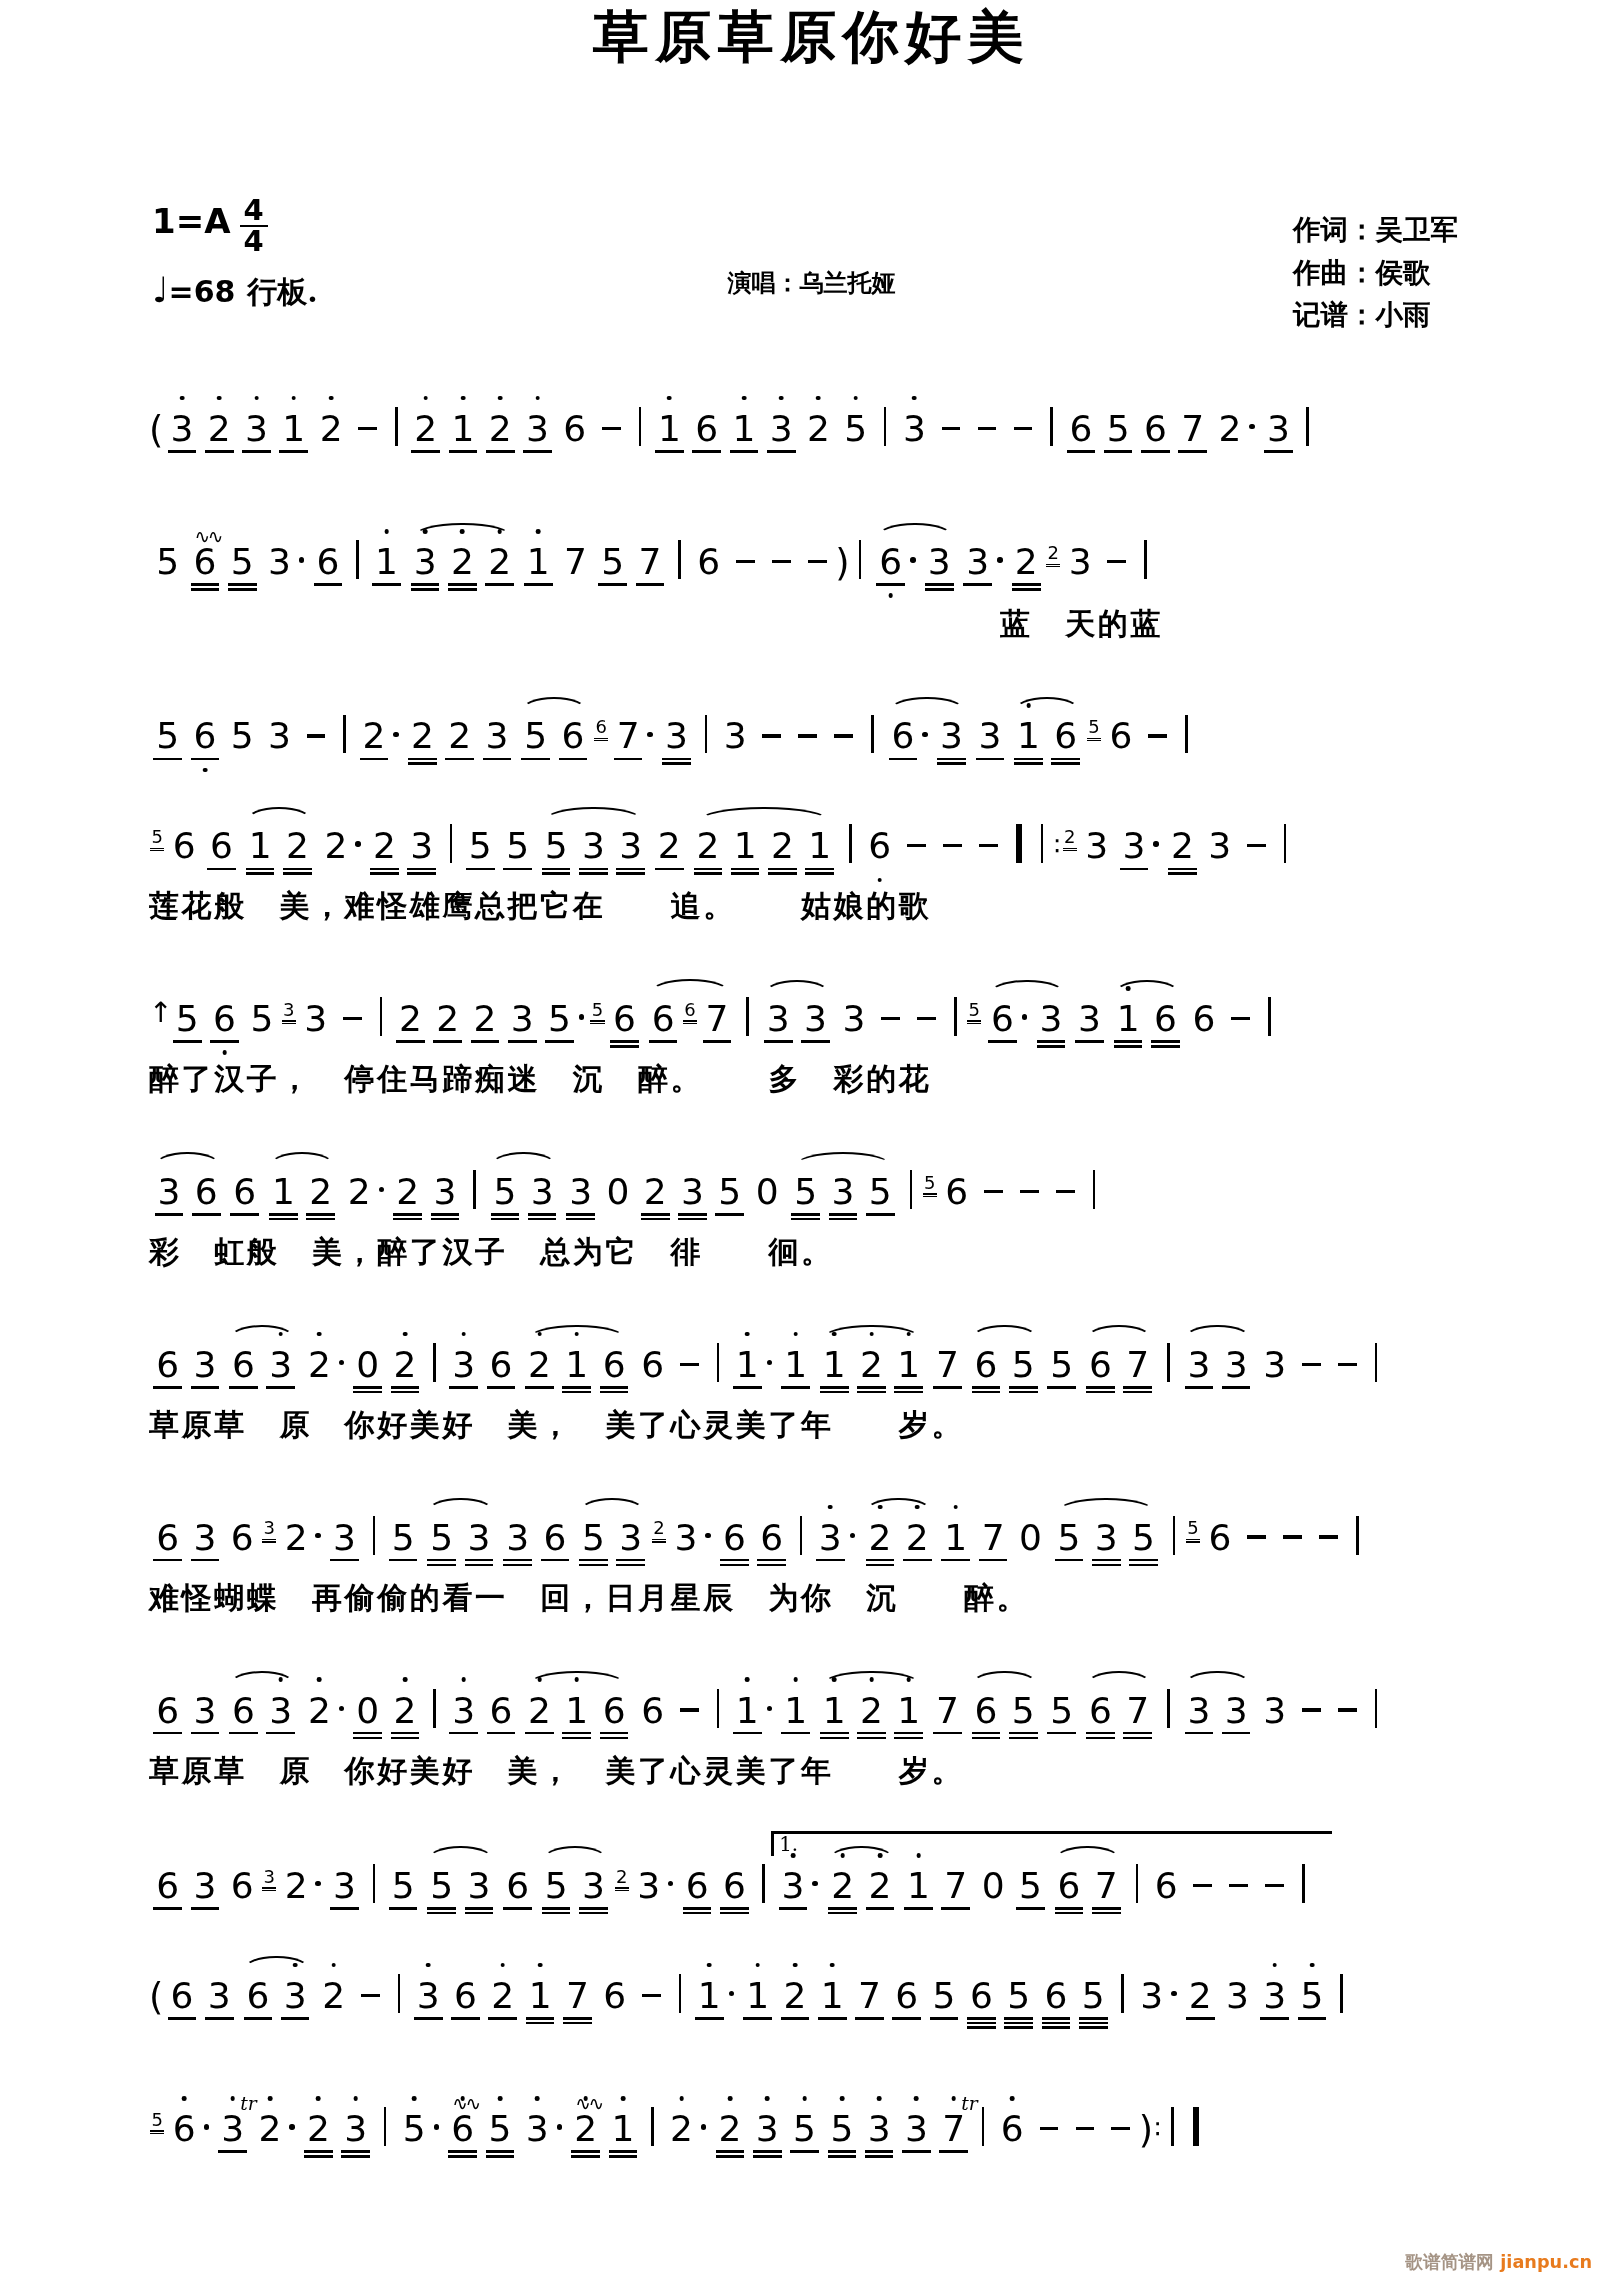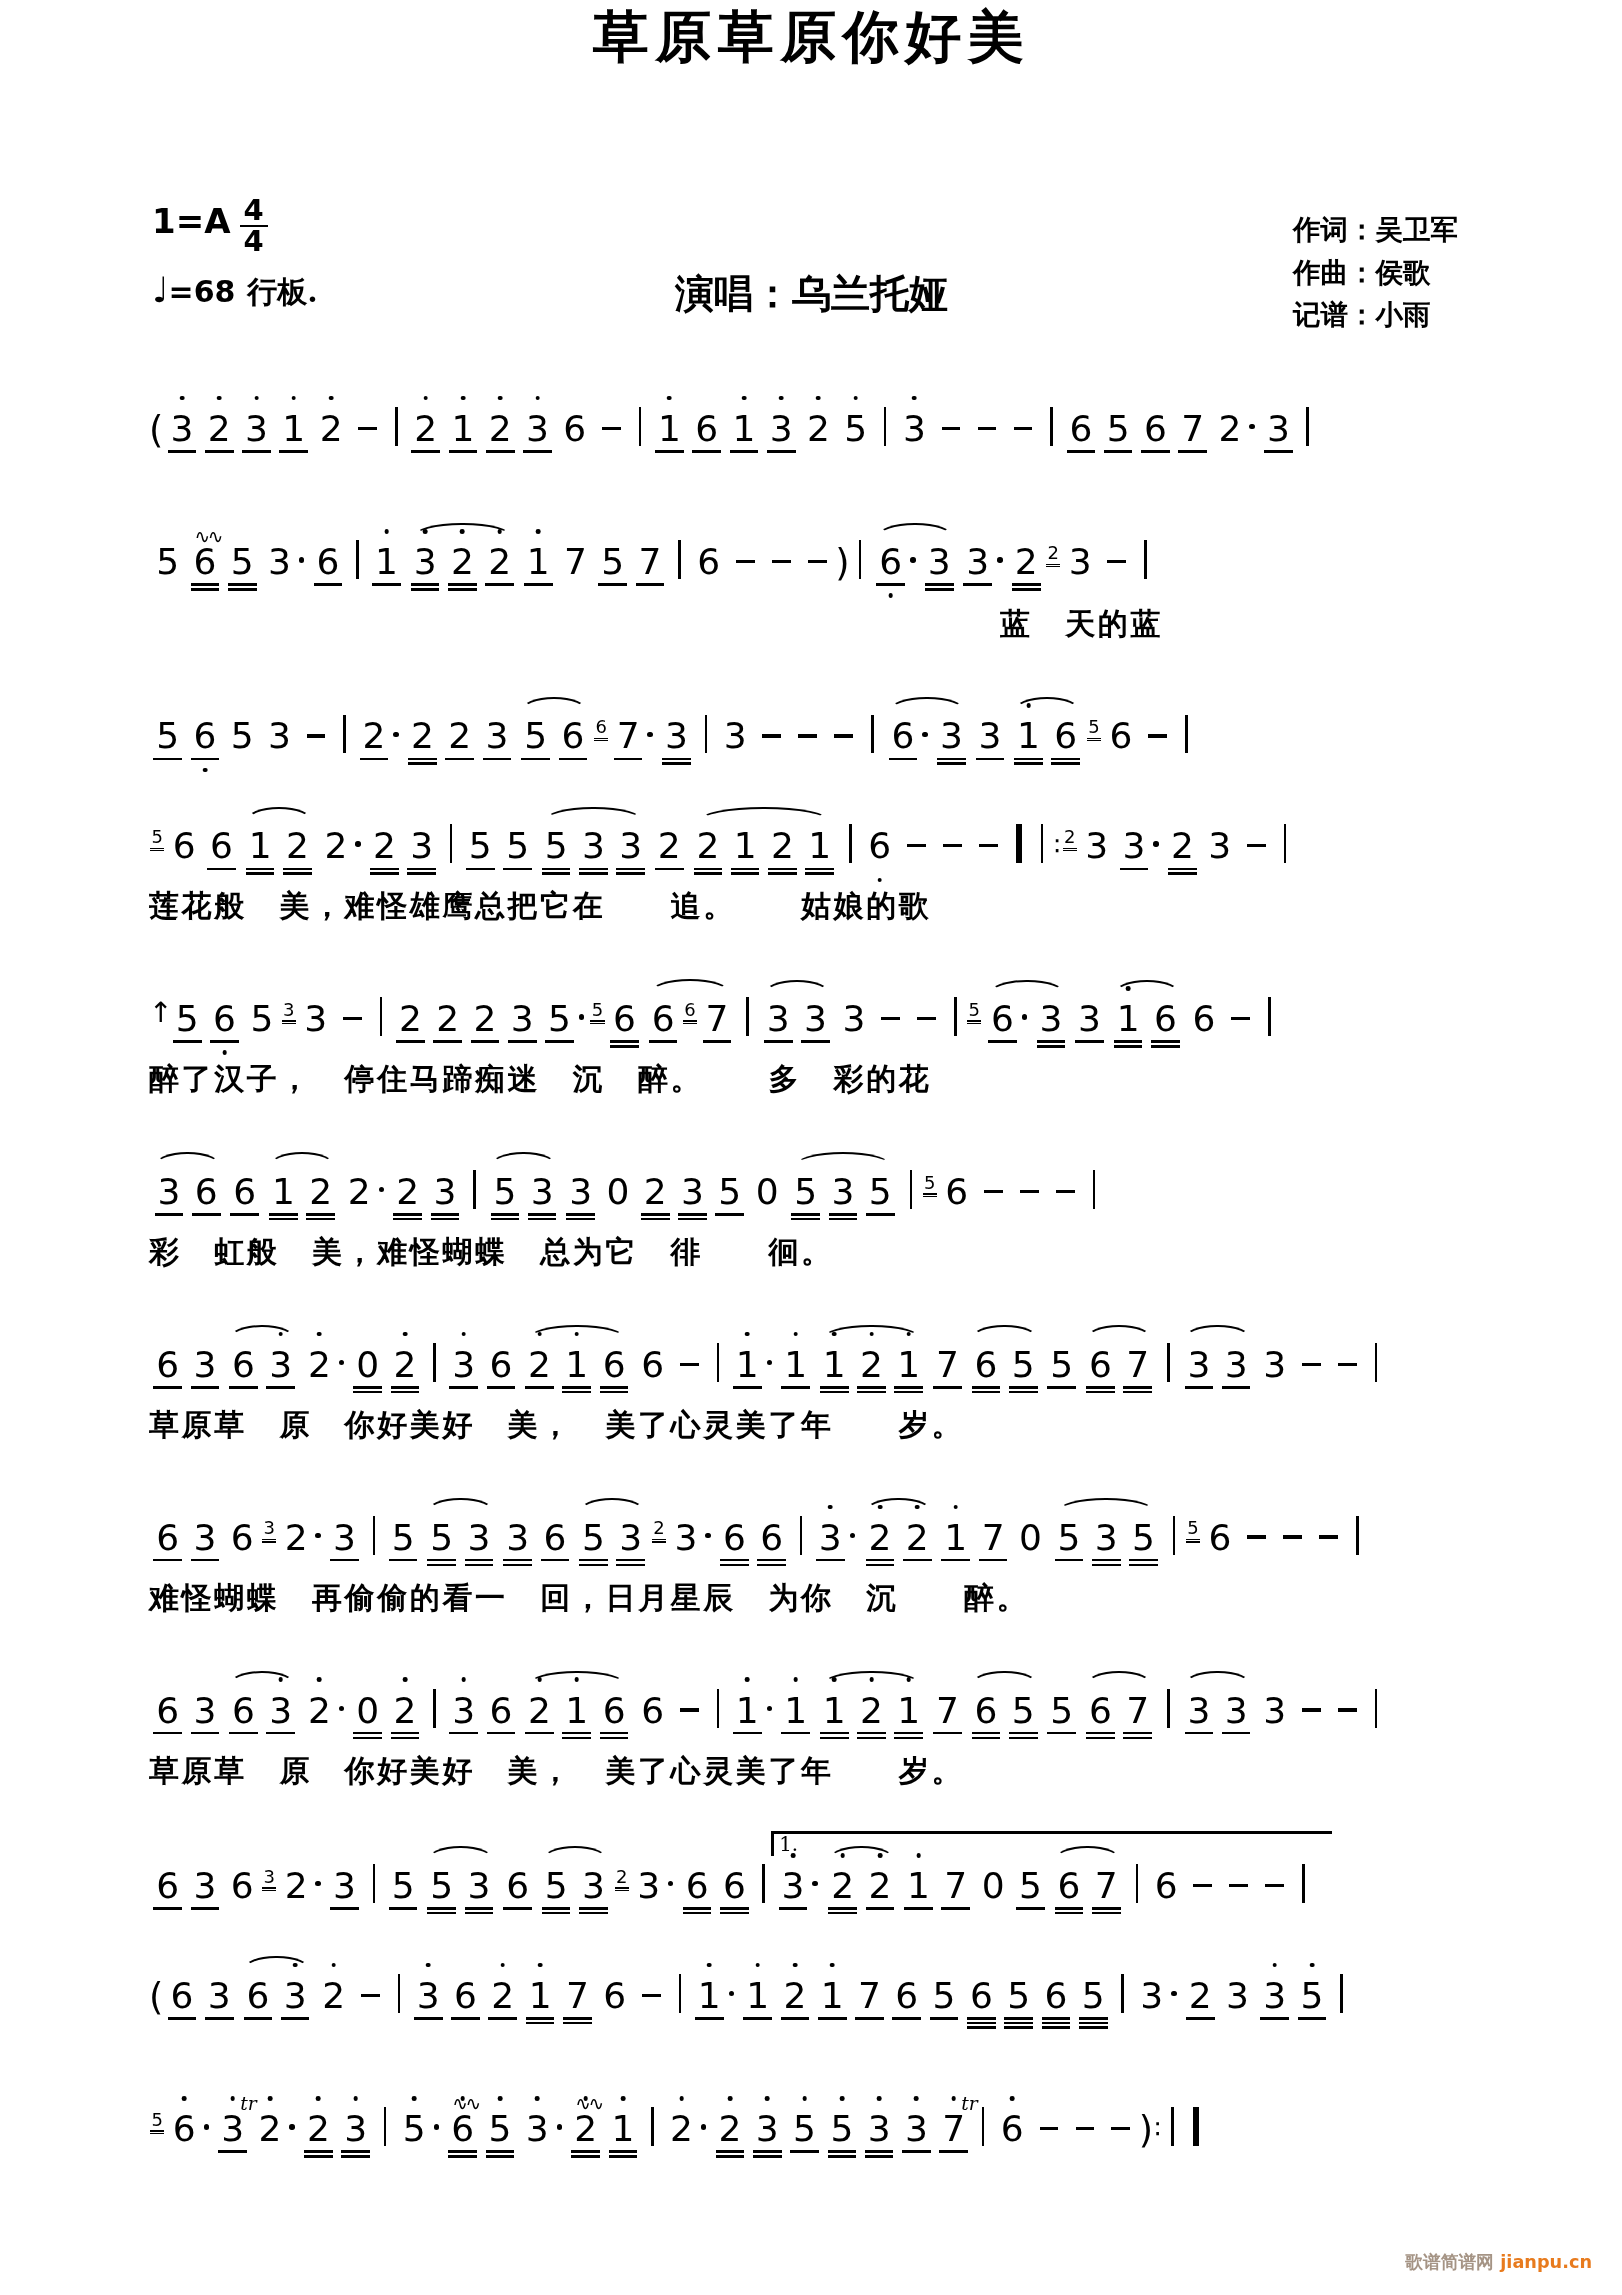--- a/index.html
+++ b/index.html
@@ -11,21 +11,21 @@
   .title{text-align:center;font-size:56px;font-weight:bold;
          letter-spacing:6.5px;font-family:"DejaVu Serif",serif;}
   .keysig{position:absolute;left:152px;top:196px;font-size:34px;font-weight:bold;}
   .frac{display:inline-block;text-align:center;vertical-align:-18.3px;margin-left:9.2px;
         font-size:29px;line-height:1.0;}
   .frac i{display:block;font-style:normal;font-weight:bold;padding:0 3.9px;}
   .frac i:first-child{border-bottom:2.6px solid #000;}
   .tempo{position:absolute;left:152px;top:270px;font-size:30px;font-weight:bold;}
   .tempo .glyph{font-size:35px;}
   .tempo .word{font-family:"DejaVu Serif",serif;margin-left:11.8px;}
-  .singer{position:absolute;left:0;right:0;top:267px;text-align:center;font-size:39px;
+  .singer{position:absolute;left:0;right:0;top:267px;text-align:center;font-size:24px;
           font-family:"DejaVu Serif",serif;font-weight:bold;}
   .credits{position:absolute;right:165px;top:208px;font-size:27.5px;line-height:1.55;
            font-family:"DejaVu Serif",serif;font-weight:bold;text-align:left;}
 
   
   #sheet{margin:0 131px 0 149px;}
   .mline{margin-bottom:29px;white-space:nowrap;}
   .mline.nolyr{margin-bottom:51px;}
   .notes{font-size:36px;font-weight:normal;line-height:1;padding-top:41px;}
   .lyrics{font-family:"DejaVu Serif",serif;font-weight:bold;font-size:30px;
@@ -112,21 +112,21 @@
     <div class="mline ml-4">
       <div class="notes"><span class="nt grace"><span class="dg">5</span><i class="u l1"></i><i class="u l2"></i></span><span class="nt"><span class="dg">6</span></span><span class="nt"><span class="dg">6</span><i class="u l1"></i></span><span class="slur"><span class="nt"><span class="dg">1</span><i class="u l1"></i><i class="u l2"></i></span><span class="nt"><span class="dg">2</span><i class="u l1"></i><i class="u l2"></i></span></span><span class="nt"><span class="dg">2</span></span><span class="aug"></span><span class="nt"><span class="dg">2</span><i class="u l1"></i><i class="u l2"></i></span><span class="nt"><span class="dg">3</span><i class="u l1"></i><i class="u l2"></i></span><span class="bl"></span><span class="nt"><span class="dg">5</span><i class="u l1"></i></span><span class="nt"><span class="dg">5</span><i class="u l1"></i></span><span class="slur"><span class="nt"><span class="dg">5</span><i class="u l1"></i><i class="u l2"></i></span><span class="nt"><span class="dg">3</span><i class="u l1"></i><i class="u l2"></i></span><span class="nt"><span class="dg">3</span><i class="u l1"></i><i class="u l2"></i></span></span><span class="nt"><span class="dg">2</span><i class="u l1"></i></span><span class="slur"><span class="nt"><span class="dg">2</span><i class="u l1"></i><i class="u l2"></i></span><span class="nt"><span class="dg">1</span><i class="u l1"></i><i class="u l2"></i></span><span class="nt"><span class="dg">2</span><i class="u l1"></i><i class="u l2"></i></span><span class="nt"><span class="dg">1</span><i class="u l1"></i><i class="u l2"></i></span></span><span class="bl"></span><span class="nt"><span class="dg">6</span><i class="ld"></i></span><span class="dash"></span><span class="dash"></span><span class="dash"></span><span class="bl thick"></span><span class="bl"></span><span class="rd">∶</span><span class="nt grace"><span class="dg">2</span><i class="u l1"></i><i class="u l2"></i></span><span class="nt"><span class="dg">3</span></span><span class="nt"><span class="dg">3</span><i class="u l1"></i></span><span class="aug"></span><span class="nt"><span class="dg">2</span><i class="u l1"></i><i class="u l2"></i></span><span class="nt"><span class="dg">3</span></span><span class="dash"></span><span class="bl"></span></div>
       <div class="lyrics">莲花般　美，难怪雄鹰总把它在　　追。　　姑娘的歌</div>
     </div>
     <div class="mline ml-5">
       <div class="notes"><span class="arrow">↑</span><span class="nt"><span class="dg">5</span><i class="u l1"></i></span><span class="nt"><span class="dg">6</span><i class="ld"></i><i class="u l1"></i></span><span class="nt"><span class="dg">5</span></span><span class="nt grace"><span class="dg">3</span><i class="u l1"></i><i class="u l2"></i></span><span class="nt"><span class="dg">3</span></span><span class="dash"></span><span class="bl"></span><span class="nt"><span class="dg">2</span><i class="u l1"></i></span><span class="nt"><span class="dg">2</span><i class="u l1"></i></span><span class="nt"><span class="dg">2</span><i class="u l1"></i></span><span class="nt"><span class="dg">3</span><i class="u l1"></i></span><span class="nt"><span class="dg">5</span><i class="u l1"></i></span><span class="aug"></span><span class="nt grace"><span class="dg">5</span><i class="u l1"></i><i class="u l2"></i></span><span class="nt"><span class="dg">6</span><i class="u l1"></i><i class="u l2"></i></span><span class="slur"><span class="nt"><span class="dg">6</span><i class="u l1"></i></span><span class="nt grace"><span class="dg">6</span><i class="u l1"></i><i class="u l2"></i></span><span class="nt"><span class="dg">7</span><i class="u l1"></i></span></span><span class="bl"></span><span class="slur"><span class="nt"><span class="dg">3</span><i class="u l1"></i></span><span class="nt"><span class="dg">3</span><i class="u l1"></i></span></span><span class="nt"><span class="dg">3</span></span><span class="dash"></span><span class="dash"></span><span class="bl"></span><span class="nt grace"><span class="dg">5</span><i class="u l1"></i><i class="u l2"></i></span><span class="slur"><span class="nt"><span class="dg">6</span><i class="u l1"></i></span><span class="aug"></span><span class="nt"><span class="dg">3</span><i class="u l1"></i><i class="u l2"></i></span></span><span class="nt"><span class="dg">3</span><i class="u l1"></i></span><span class="slur"><span class="nt"><i class="hd"></i><span class="dg">1</span><i class="u l1"></i><i class="u l2"></i></span><span class="nt"><span class="dg">6</span><i class="u l1"></i><i class="u l2"></i></span></span><span class="nt"><span class="dg">6</span></span><span class="dash"></span><span class="bl"></span></div>
       <div class="lyrics">醉了汉子，　停住马蹄痴迷　沉　醉。　　多　彩的花</div>
     </div>
     <div class="mline ml-6">
       <div class="notes"><span class="slur"><span class="nt"><span class="dg">3</span><i class="u l1"></i></span><span class="nt"><span class="dg">6</span><i class="u l1"></i></span></span><span class="nt"><span class="dg">6</span><i class="u l1"></i></span><span class="slur"><span class="nt"><span class="dg">1</span><i class="u l1"></i><i class="u l2"></i></span><span class="nt"><span class="dg">2</span><i class="u l1"></i><i class="u l2"></i></span></span><span class="nt"><span class="dg">2</span></span><span class="aug"></span><span class="nt"><span class="dg">2</span><i class="u l1"></i><i class="u l2"></i></span><span class="nt"><span class="dg">3</span><i class="u l1"></i><i class="u l2"></i></span><span class="bl"></span><span class="slur"><span class="nt"><span class="dg">5</span><i class="u l1"></i><i class="u l2"></i></span><span class="nt"><span class="dg">3</span><i class="u l1"></i><i class="u l2"></i></span></span><span class="nt"><span class="dg">3</span><i class="u l1"></i><i class="u l2"></i></span><span class="nt"><span class="dg">0</span></span><span class="nt"><span class="dg">2</span><i class="u l1"></i><i class="u l2"></i></span><span class="nt"><span class="dg">3</span><i class="u l1"></i><i class="u l2"></i></span><span class="nt"><span class="dg">5</span><i class="u l1"></i></span><span class="nt"><span class="dg">0</span></span><span class="slur"><span class="nt"><span class="dg">5</span><i class="u l1"></i><i class="u l2"></i></span><span class="nt"><span class="dg">3</span><i class="u l1"></i><i class="u l2"></i></span><span class="nt"><span class="dg">5</span><i class="u l1"></i></span></span><span class="bl"></span><span class="nt grace"><span class="dg">5</span><i class="u l1"></i><i class="u l2"></i></span><span class="nt"><span class="dg">6</span></span><span class="dash"></span><span class="dash"></span><span class="dash"></span><span class="bl"></span></div>
-      <div class="lyrics">彩　虹般　美，难怪蝴蝶　总为它　徘　　徊。</div>
+      <div class="lyrics">彩　虹般　美，醉了汉子　总为它　徘　　徊。</div>
     </div>
     <div class="mline ml-7">
       <div class="notes"><span class="nt"><span class="dg">6</span><i class="u l1"></i></span><span class="nt"><span class="dg">3</span><i class="u l1"></i></span><span class="slur"><span class="nt"><span class="dg">6</span><i class="u l1"></i></span><span class="nt"><i class="hd"></i><span class="dg">3</span><i class="u l1"></i></span></span><span class="nt"><i class="hd"></i><span class="dg">2</span></span><span class="aug"></span><span class="nt"><span class="dg">0</span><i class="u l1"></i><i class="u l2"></i></span><span class="nt"><i class="hd"></i><span class="dg">2</span><i class="u l1"></i><i class="u l2"></i></span><span class="bl"></span><span class="nt"><i class="hd"></i><span class="dg">3</span><i class="u l1"></i></span><span class="nt"><span class="dg">6</span><i class="u l1"></i></span><span class="slur"><span class="nt"><i class="hd"></i><span class="dg">2</span><i class="u l1"></i></span><span class="nt"><i class="hd"></i><span class="dg">1</span><i class="u l1"></i><i class="u l2"></i></span><span class="nt"><span class="dg">6</span><i class="u l1"></i><i class="u l2"></i></span></span><span class="nt"><span class="dg">6</span></span><span class="dash"></span><span class="bl"></span><span class="nt"><i class="hd"></i><span class="dg">1</span><i class="u l1"></i></span><span class="aug"></span><span class="nt"><i class="hd"></i><span class="dg">1</span><i class="u l1"></i></span><span class="slur"><span class="nt"><i class="hd"></i><span class="dg">1</span><i class="u l1"></i><i class="u l2"></i></span><span class="nt"><i class="hd"></i><span class="dg">2</span><i class="u l1"></i><i class="u l2"></i></span><span class="nt"><i class="hd"></i><span class="dg">1</span><i class="u l1"></i><i class="u l2"></i></span></span><span class="nt"><span class="dg">7</span><i class="u l1"></i></span><span class="slur"><span class="nt"><span class="dg">6</span><i class="u l1"></i><i class="u l2"></i></span><span class="nt"><span class="dg">5</span><i class="u l1"></i><i class="u l2"></i></span></span><span class="nt"><span class="dg">5</span><i class="u l1"></i></span><span class="slur"><span class="nt"><span class="dg">6</span><i class="u l1"></i><i class="u l2"></i></span><span class="nt"><span class="dg">7</span><i class="u l1"></i><i class="u l2"></i></span></span><span class="bl"></span><span class="slur"><span class="nt"><span class="dg">3</span><i class="u l1"></i></span><span class="nt"><span class="dg">3</span><i class="u l1"></i></span></span><span class="nt"><span class="dg">3</span></span><span class="dash"></span><span class="dash"></span><span class="bl"></span></div>
       <div class="lyrics">草原草　原　你好美好　美，　美了心灵美了年　　岁。</div>
     </div>
     <div class="mline ml-8">
       <div class="notes"><span class="nt"><span class="dg">6</span><i class="u l1"></i></span><span class="nt"><span class="dg">3</span><i class="u l1"></i></span><span class="nt"><span class="dg">6</span></span><span class="nt grace"><span class="dg">3</span><i class="u l1"></i><i class="u l2"></i></span><span class="nt"><span class="dg">2</span></span><span class="aug"></span><span class="nt"><span class="dg">3</span><i class="u l1"></i></span><span class="bl"></span><span class="nt"><span class="dg">5</span><i class="u l1"></i></span><span class="slur"><span class="nt"><span class="dg">5</span><i class="u l1"></i><i class="u l2"></i></span><span class="nt"><span class="dg">3</span><i class="u l1"></i><i class="u l2"></i></span></span><span class="nt"><span class="dg">3</span><i class="u l1"></i><i class="u l2"></i></span><span class="nt"><span class="dg">6</span><i class="u l1"></i></span><span class="slur"><span class="nt"><span class="dg">5</span><i class="u l1"></i><i class="u l2"></i></span><span class="nt"><span class="dg">3</span><i class="u l1"></i><i class="u l2"></i></span></span><span class="nt grace"><span class="dg">2</span><i class="u l1"></i><i class="u l2"></i></span><span class="nt"><span class="dg">3</span></span><span class="aug"></span><span class="nt"><span class="dg">6</span><i class="u l1"></i><i class="u l2"></i></span><span class="nt"><span class="dg">6</span><i class="u l1"></i><i class="u l2"></i></span><span class="bl"></span><span class="nt"><i class="hd"></i><span class="dg">3</span><i class="u l1"></i></span><span class="aug"></span><span class="slur"><span class="nt"><i class="hd"></i><span class="dg">2</span><i class="u l1"></i><i class="u l2"></i></span><span class="nt"><i class="hd"></i><span class="dg">2</span><i class="u l1"></i></span></span><span class="nt"><i class="hd"></i><span class="dg">1</span><i class="u l1"></i></span><span class="nt"><span class="dg">7</span><i class="u l1"></i></span><span class="nt"><span class="dg">0</span></span><span class="slur"><span class="nt"><span class="dg">5</span><i class="u l1"></i></span><span class="nt"><span class="dg">3</span><i class="u l1"></i><i class="u l2"></i></span><span class="nt"><span class="dg">5</span><i class="u l1"></i><i class="u l2"></i></span></span><span class="bl"></span><span class="nt grace"><span class="dg">5</span><i class="u l1"></i><i class="u l2"></i></span><span class="nt"><span class="dg">6</span></span><span class="dash"></span><span class="dash"></span><span class="dash"></span><span class="bl"></span></div>
       <div class="lyrics">难怪蝴蝶　再偷偷的看一　回，日月星辰　为你　沉　　醉。</div>
     </div>
     <div class="mline ml-9">

